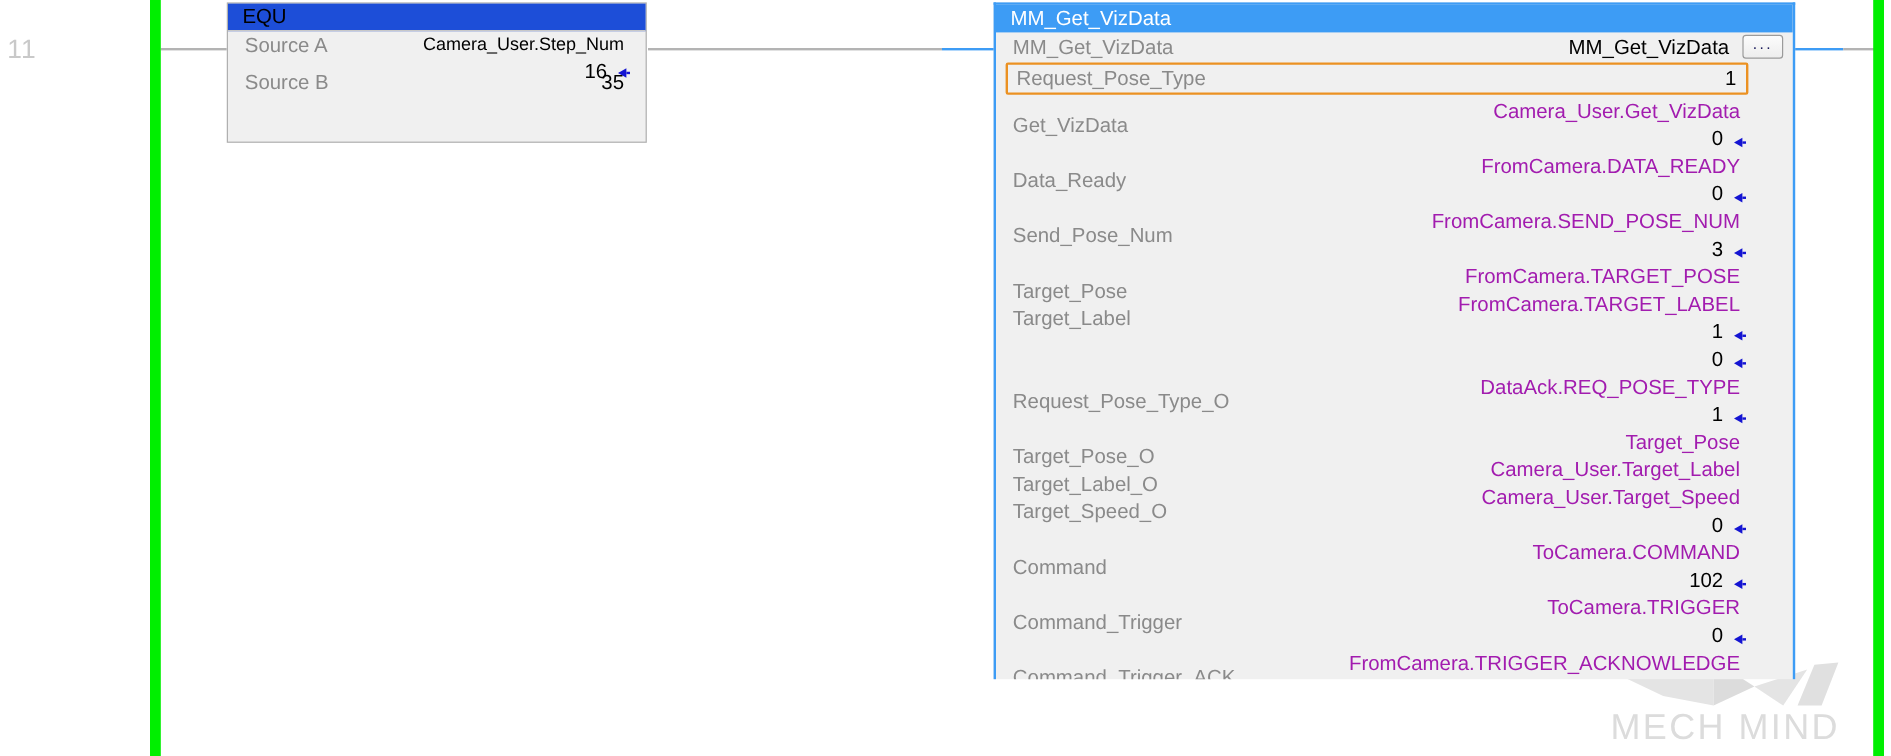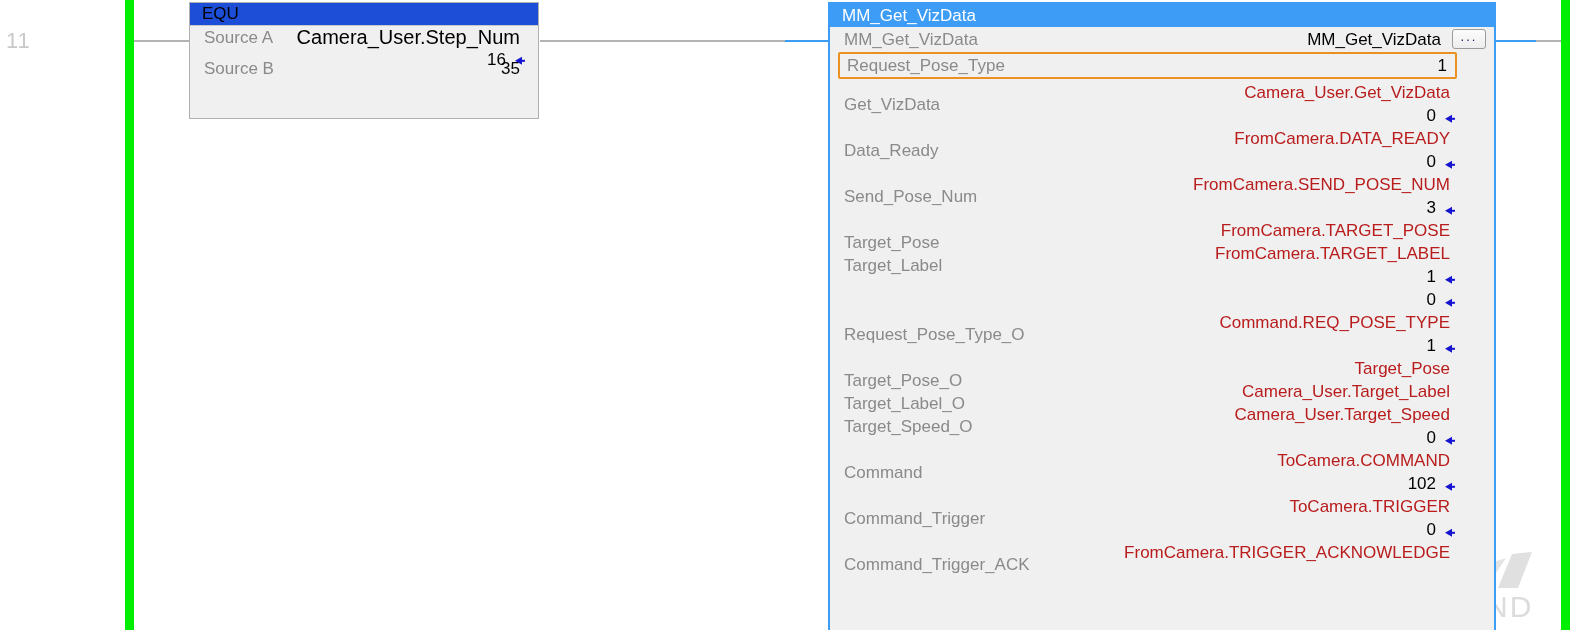--- a/index.html
+++ b/index.html
@@ -121,21 +121,21 @@
   .equ-row .plabel {
     position: absolute;
     left: 14px;
     font-size: 17px;
     color: #8a8a8a;
     white-space: nowrap;
   }
   .equ-row .ptag {
     position: absolute;
     right: 18px;
-    font-size: 20px;
+    font-size: 15px;
     color: #000000;
     white-space: nowrap;
   }
   .equ-row .pval {
     position: absolute;
     right: 32px;
     font-size: 17px;
     color: #000000;
     white-space: nowrap;
   }
@@ -170,21 +170,21 @@
     height: 2px;
     background: #1414d2;
   }
 
   
   .fb-block {
     position: absolute;
     left: 828px;
     top: 2px;
     width: 668px;
-    height: 628px;
+    height: 564px;
     background: #f0f0f0;
     border: 2px solid #3d9cf5;
     border-bottom: none;
     box-sizing: border-box;
     z-index: 2;
     overflow: hidden;
   }
   .fb-header {
     height: 23px;
     background: #3d9cf5;
@@ -297,21 +297,21 @@
     top: 12px;
     font-size: 17px;
     color: #8a8a8a;
     white-space: nowrap;
   }
   .fb-row .ptag {
     position: absolute;
     right: 44px;
     top: 0;
     font-size: 17px;
-    color: #b91c1c;
+    color: #a21caf;
     white-space: nowrap;
   }
   .fb-valrow {
     position: relative;
     height: 23px;
   }
   .fb-valrow .pval {
     position: absolute;
     right: 58px;
     top: 0;
@@ -430,21 +430,21 @@
           <div class="fb-valrow">
             <span class="pval">1</span>
             <span class="arrow-marker"></span>
           </div>
           <div class="fb-valrow">
             <span class="pval">0</span>
             <span class="arrow-marker"></span>
           </div>
           <div class="fb-row">
             <span class="plabel">Request_Pose_Type_O</span>
-            <span class="ptag">Command.REQ_POSE_TYPE</span>
+            <span class="ptag">DataAck.REQ_POSE_TYPE</span>
           </div>
           <div class="fb-valrow">
             <span class="pval">1</span>
             <span class="arrow-marker"></span>
           </div>
           <div class="fb-row">
             <span class="plabel">Target_Pose_O</span>
             <span class="ptag">Target_Pose</span>
           </div>
           <div class="fb-row">

